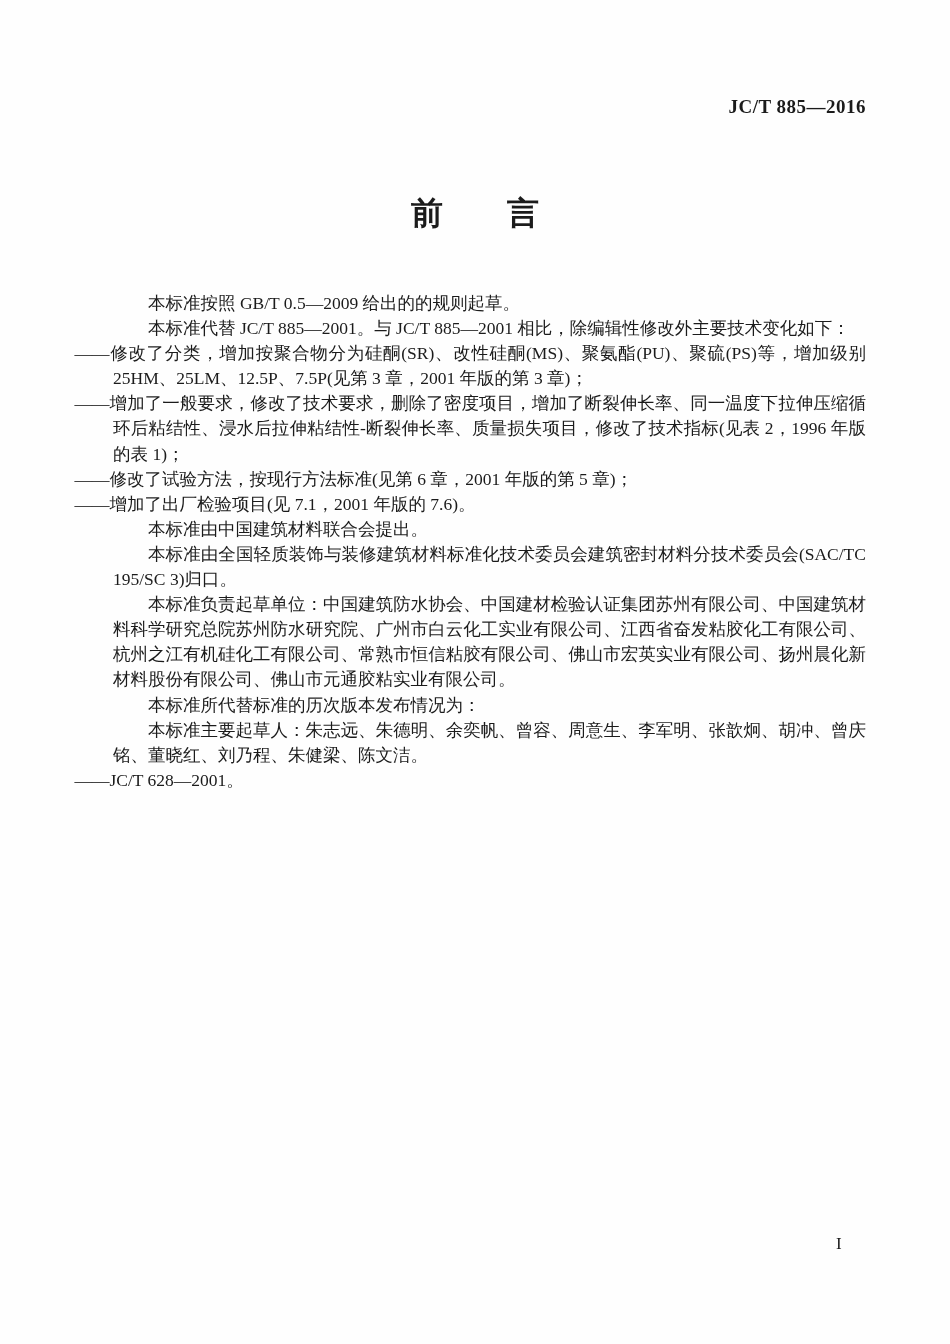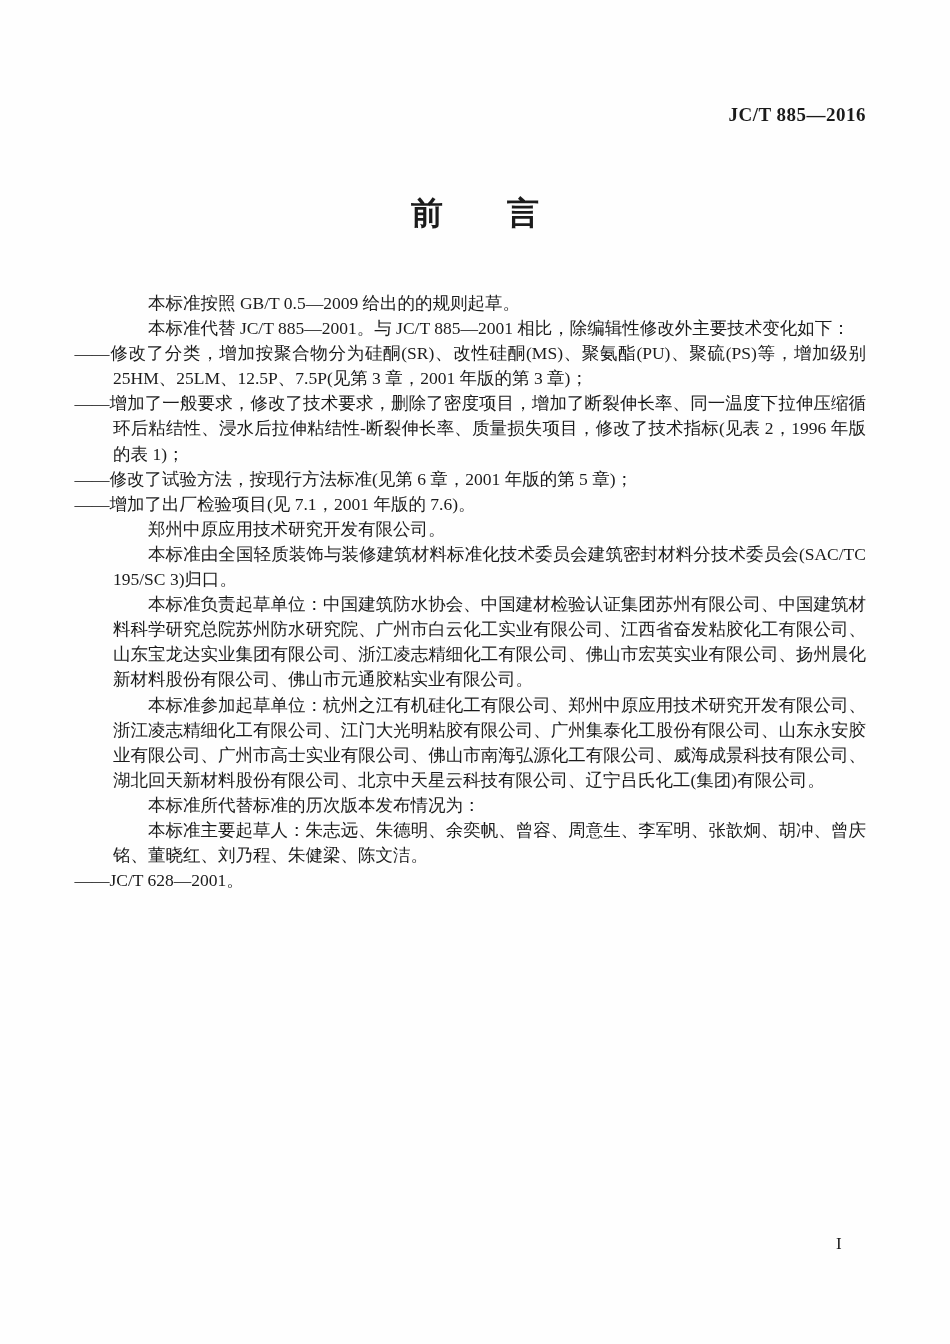--- a/index.html
+++ b/index.html
@@ -10,21 +10,21 @@
     width: 950px;
     height: 1344px;
     position: relative;
     background: #fefefe;
     color: #1b1b1b;
     font-family: "Liberation Serif", "DejaVu Serif", serif;
     overflow: hidden;
   }
   .doc-number {
     position: absolute;
-    top: 104px;
+    top: 96px;
     right: 84px;
     font-size: 19px;
     font-weight: bold;
     letter-spacing: 0.5px;
   }
   .page-title {
     position: absolute;
     top: 192px;
     left: 0;
     width: 100%;
@@ -67,22 +67,21 @@
 
 <h1 class="page-title">前　　言</h1>
 
 <div class="content">
   <p class="para-normal">本标准按照 GB/T 0.5—2009 给出的的规则起草。</p>
   <p class="para-normal">本标准代替 JC/T 885—2001。与 JC/T 885—2001 相比，除编辑性修改外主要技术变化如下：</p>
   <p class="para-bullet">——修改了分类，增加按聚合物分为硅酮(SR)、改性硅酮(MS)、聚氨酯(PU)、聚硫(PS)等，增加级别 25HM、25LM、12.5P、7.5P(见第 3 章，2001 年版的第 3 章)；</p>
   <p class="para-bullet">——增加了一般要求，修改了技术要求，删除了密度项目，增加了断裂伸长率、同一温度下拉伸压缩循环后粘结性、浸水后拉伸粘结性-断裂伸长率、质量损失项目，修改了技术指标(见表 2，1996 年版的表 1)；</p>
   <p class="para-bullet">——修改了试验方法，按现行方法标准(见第 6 章，2001 年版的第 5 章)；</p>
   <p class="para-bullet">——增加了出厂检验项目(见 7.1，2001 年版的 7.6)。</p>
-  <p class="para-normal">郑州中原应用技术研究开发有限公司。</p>
+  <p class="para-normal">本标准由中国建筑材料联合会提出。</p>
   <p class="para-normal">本标准由全国轻质装饰与装修建筑材料标准化技术委员会建筑密封材料分技术委员会(SAC/TC 195/SC 3)归口。</p>
-  <p class="para-normal">本标准负责起草单位：中国建筑防水协会、中国建材检验认证集团苏州有限公司、中国建筑材料科学研究总院苏州防水研究院、广州市白云化工实业有限公司、江西省奋发粘胶化工有限公司、山东宝龙达实业集团有限公司、浙江凌志精细化工有限公司、佛山市宏英实业有限公司、扬州晨化新材料股份有限公司、佛山市元通胶粘实业有限公司。</p>
-  <p class="para-normal">本标准参加起草单位：杭州之江有机硅化工有限公司、郑州中原应用技术研究开发有限公司、浙江凌志精细化工有限公司、江门大光明粘胶有限公司、广州集泰化工股份有限公司、山东永安胶业有限公司、广州市高士实业有限公司、佛山市南海弘源化工有限公司、威海成景科技有限公司、湖北回天新材料股份有限公司、北京中天星云科技有限公司、辽宁吕氏化工(集团)有限公司。</p>
+  <p class="para-normal">本标准负责起草单位：中国建筑防水协会、中国建材检验认证集团苏州有限公司、中国建筑材料科学研究总院苏州防水研究院、广州市白云化工实业有限公司、江西省奋发粘胶化工有限公司、杭州之江有机硅化工有限公司、常熟市恒信粘胶有限公司、佛山市宏英实业有限公司、扬州晨化新材料股份有限公司、佛山市元通胶粘实业有限公司。</p>
   <p class="para-normal">本标准所代替标准的历次版本发布情况为：</p>
   <p class="para-normal">本标准主要起草人：朱志远、朱德明、余奕帆、曾容、周意生、李军明、张歆炯、胡冲、曾庆铭、董晓红、刘乃程、朱健梁、陈文洁。</p>
   <p class="para-bullet">——JC/T 628—2001。</p>
 </div>
 
 <div class="page-number">I</div>
 
 </body></html>

